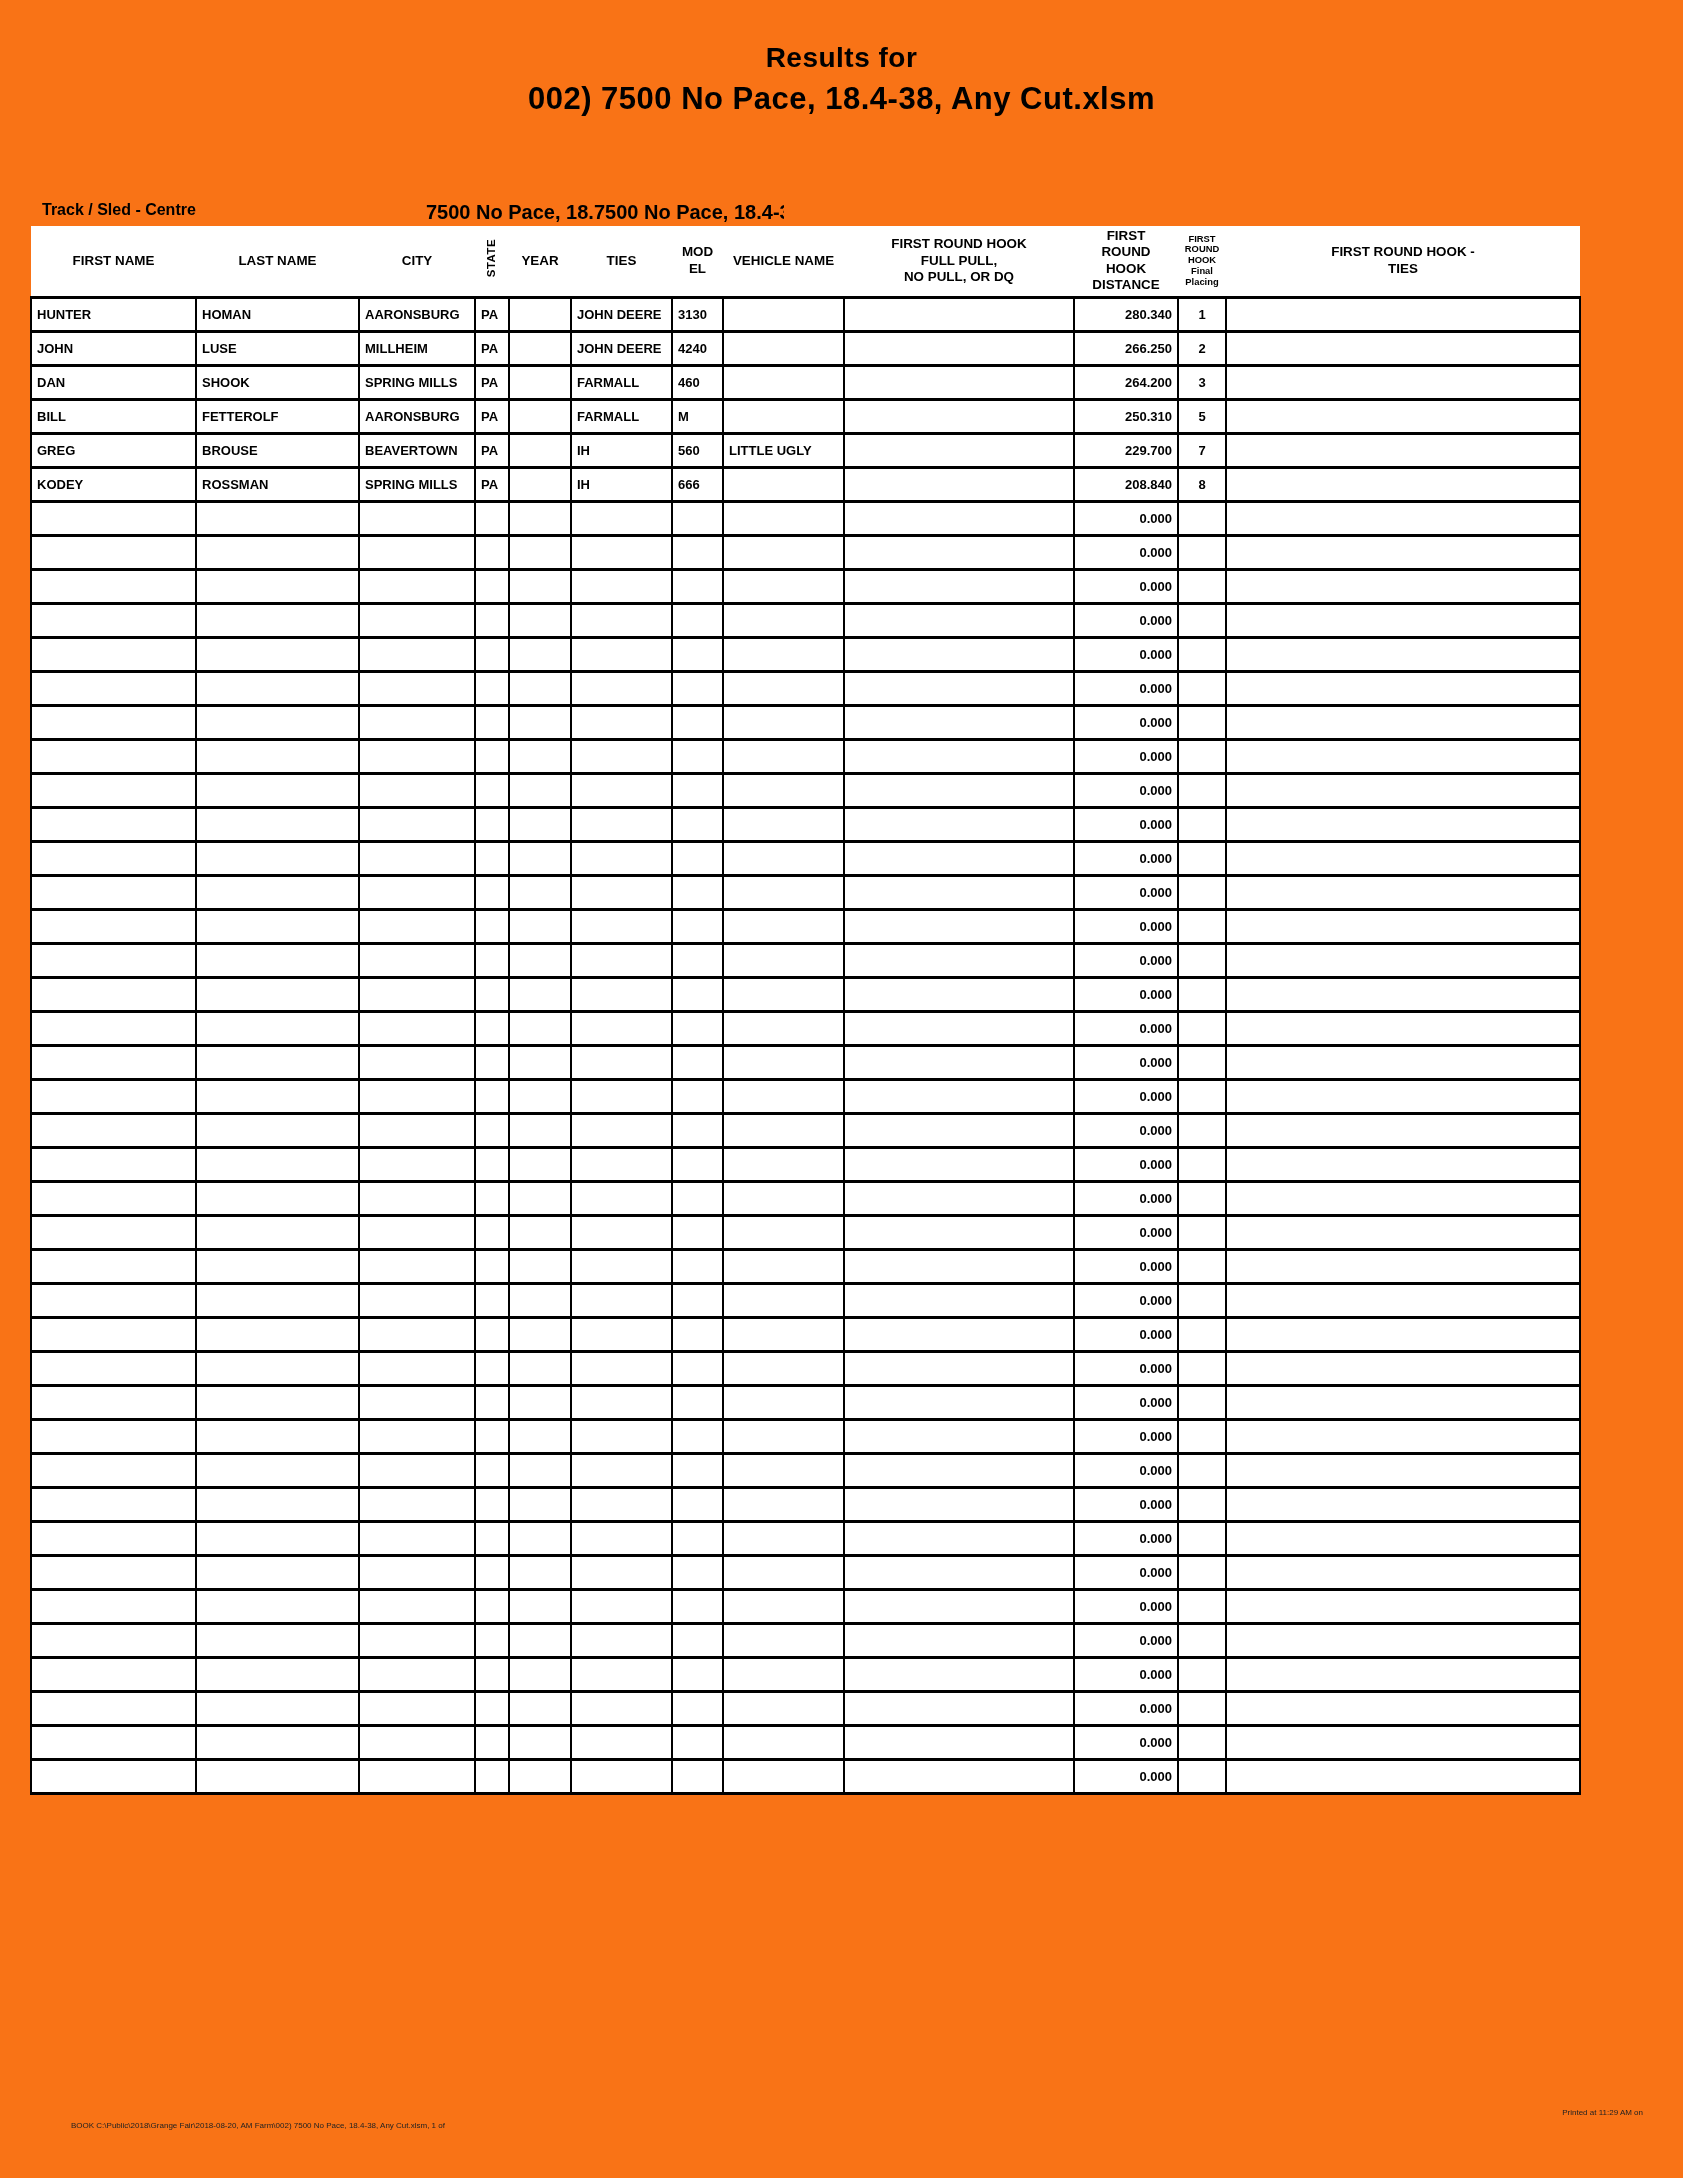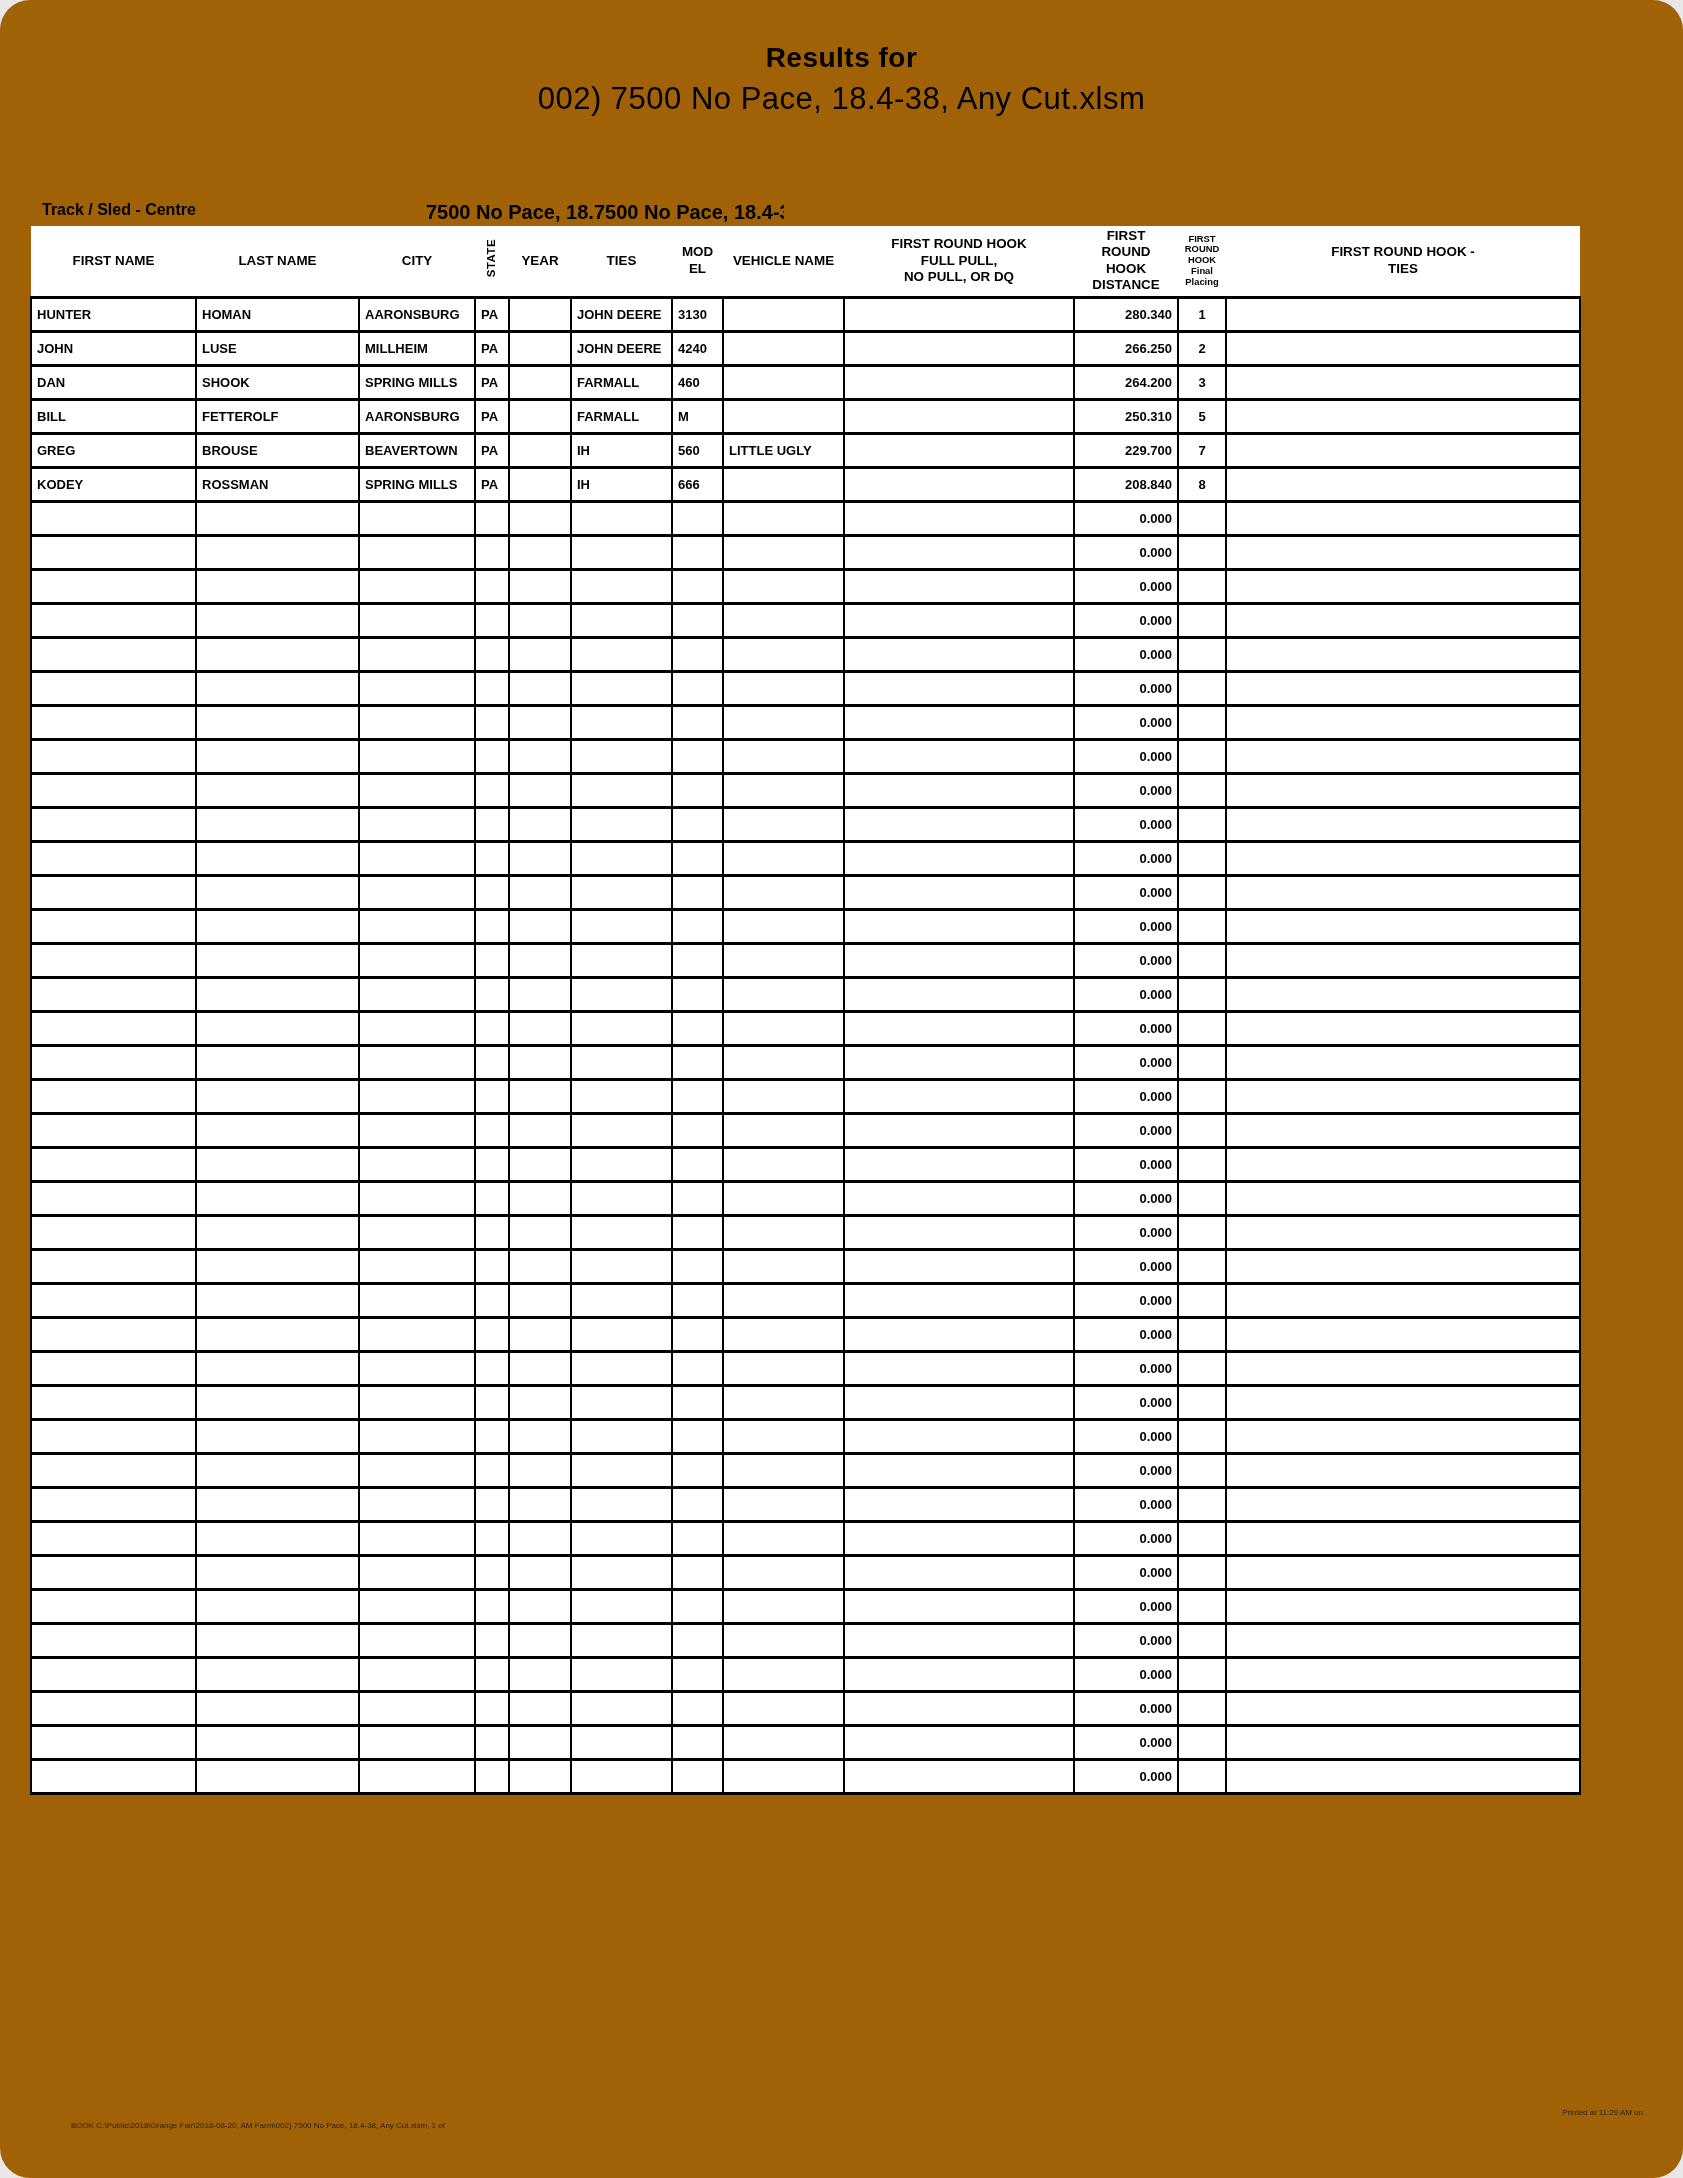--- a/index.html
+++ b/index.html
@@ -2,33 +2,32 @@
 <html><head>
 <meta charset="utf-8">
 <style>
   * { margin: 0; padding: 0; box-sizing: border-box; }
   html, body { background: #e8e8e8; }
   .page {
     position: relative;
     width: 1683px;
     height: 2178px;
     margin: 0 auto;
-    background: #a16207;
+    background: #f97316;
     font-family: "Liberation Sans", sans-serif;
     color: #000;
     overflow: hidden;
-    border-radius: 30px;
   }
   .title1 {
     position: absolute; top: 42px; left: 0; width: 1683px;
     text-align: center; font-size: 28px; font-weight: bold; letter-spacing: 0.5px;
   }
   .title2 {
     position: absolute; top: 81px; left: 0; width: 1683px;
-    text-align: center; font-size: 31px; font-weight: normal; letter-spacing: 0.5px;
+    text-align: center; font-size: 31px; font-weight: bold; letter-spacing: 0.5px;
   }
   .meta-track {
     position: absolute; top: 201px; left: 42px;
     font-size: 16px; font-weight: bold;
   }
   .meta-class {
     position: absolute; top: 201px; left: 426px; width: 358px;
     font-size: 20px; font-weight: bold;
     white-space: nowrap; overflow: hidden;
   }

